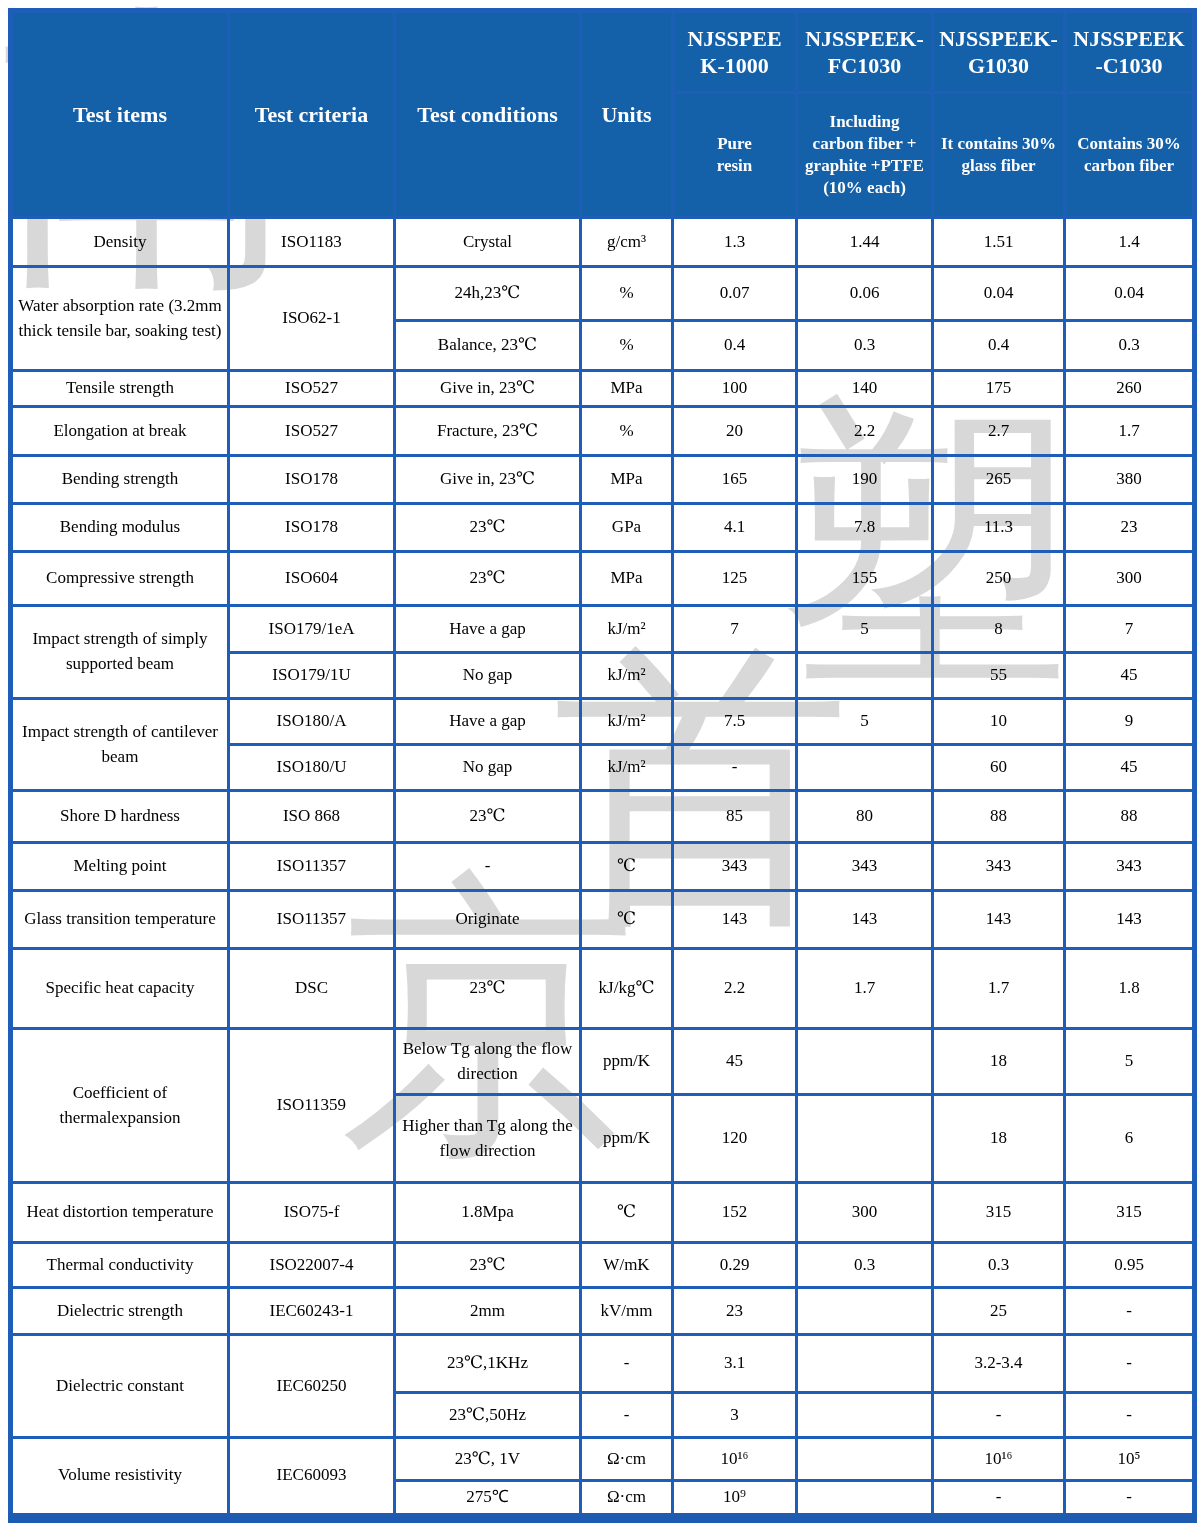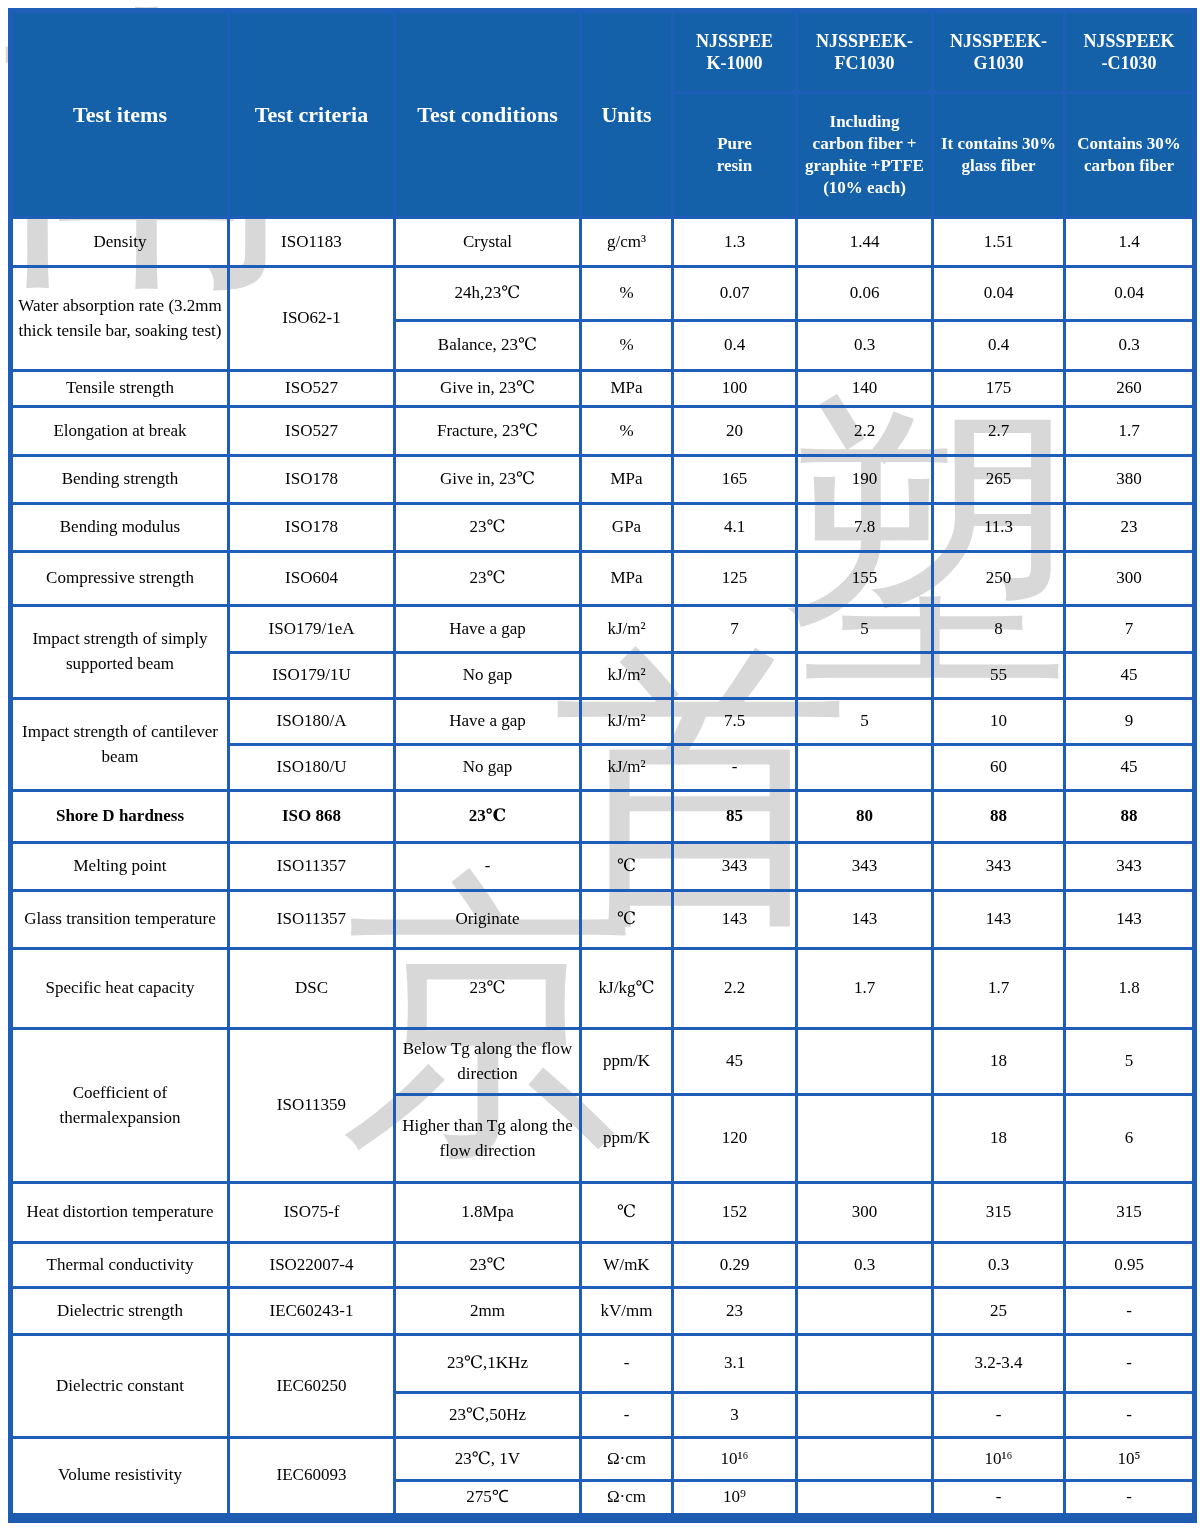--- a/index.html
+++ b/index.html
@@ -43,21 +43,21 @@
     vertical-align:middle;
     padding:2px 4px;
     overflow:hidden;
   }
   .spec thead th{
     background:#1561a9;
     color:#ffffff;
     font-weight:bold;
   }
   .col-head{font-size:22px;}
-  .model{font-size:18px;white-space:pre-line;line-height:1.25;}
+  .model{font-size:22px;white-space:pre-line;line-height:1.25;}
   .desc{font-size:17px;white-space:pre-line;line-height:1.3;}
   .spec td{
     font-size:17px;
     color:#000;
     background:transparent;
     line-height:1.45;
   }
   .cell-item{line-height:1.3;}
   .cell-cond{line-height:1.55;}
 </style>
@@ -217,21 +217,21 @@
         </tr>
         <tr style="height: 46px;">
           <td>ISO180/U</td>
           <td class="cell-cond">No gap</td>
           <td>kJ/m²</td>
           <td>-</td>
           <td></td>
           <td>60</td>
           <td>45</td>
         </tr>
-        <tr style="height: 52px; font-weight: bold;">
+        <tr style="height: 52px;">
           <td class="cell-item">Shore D hardness</td>
           <td>ISO 868</td>
           <td class="cell-cond">23℃</td>
           <td></td>
           <td>85</td>
           <td>80</td>
           <td>88</td>
           <td>88</td>
         </tr>
         <tr style="height: 48px;">

